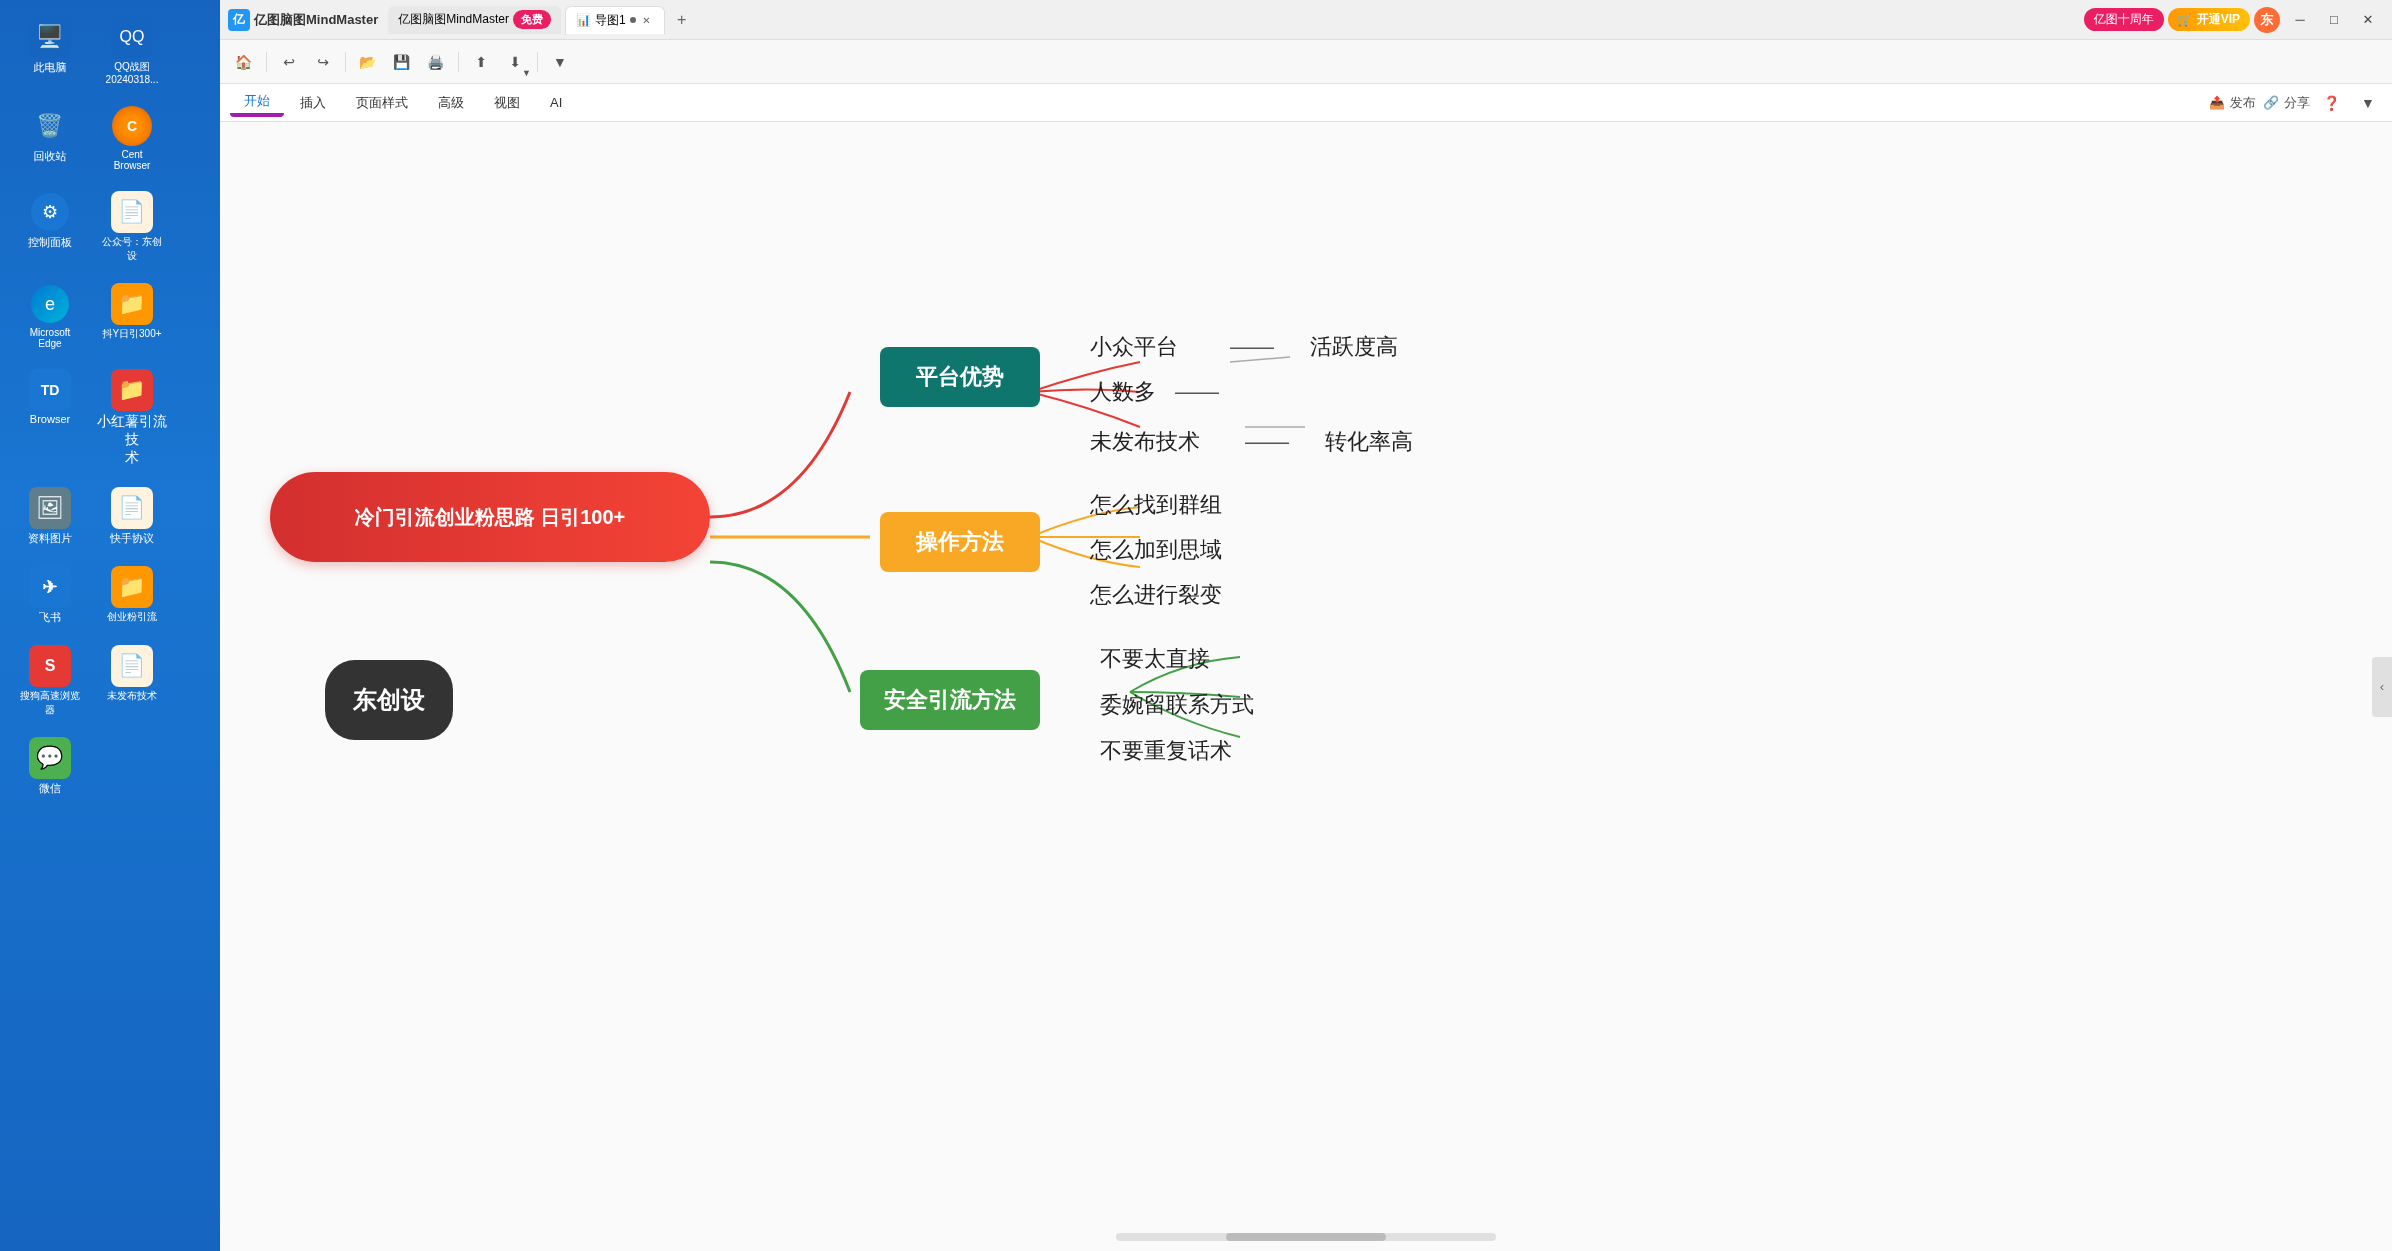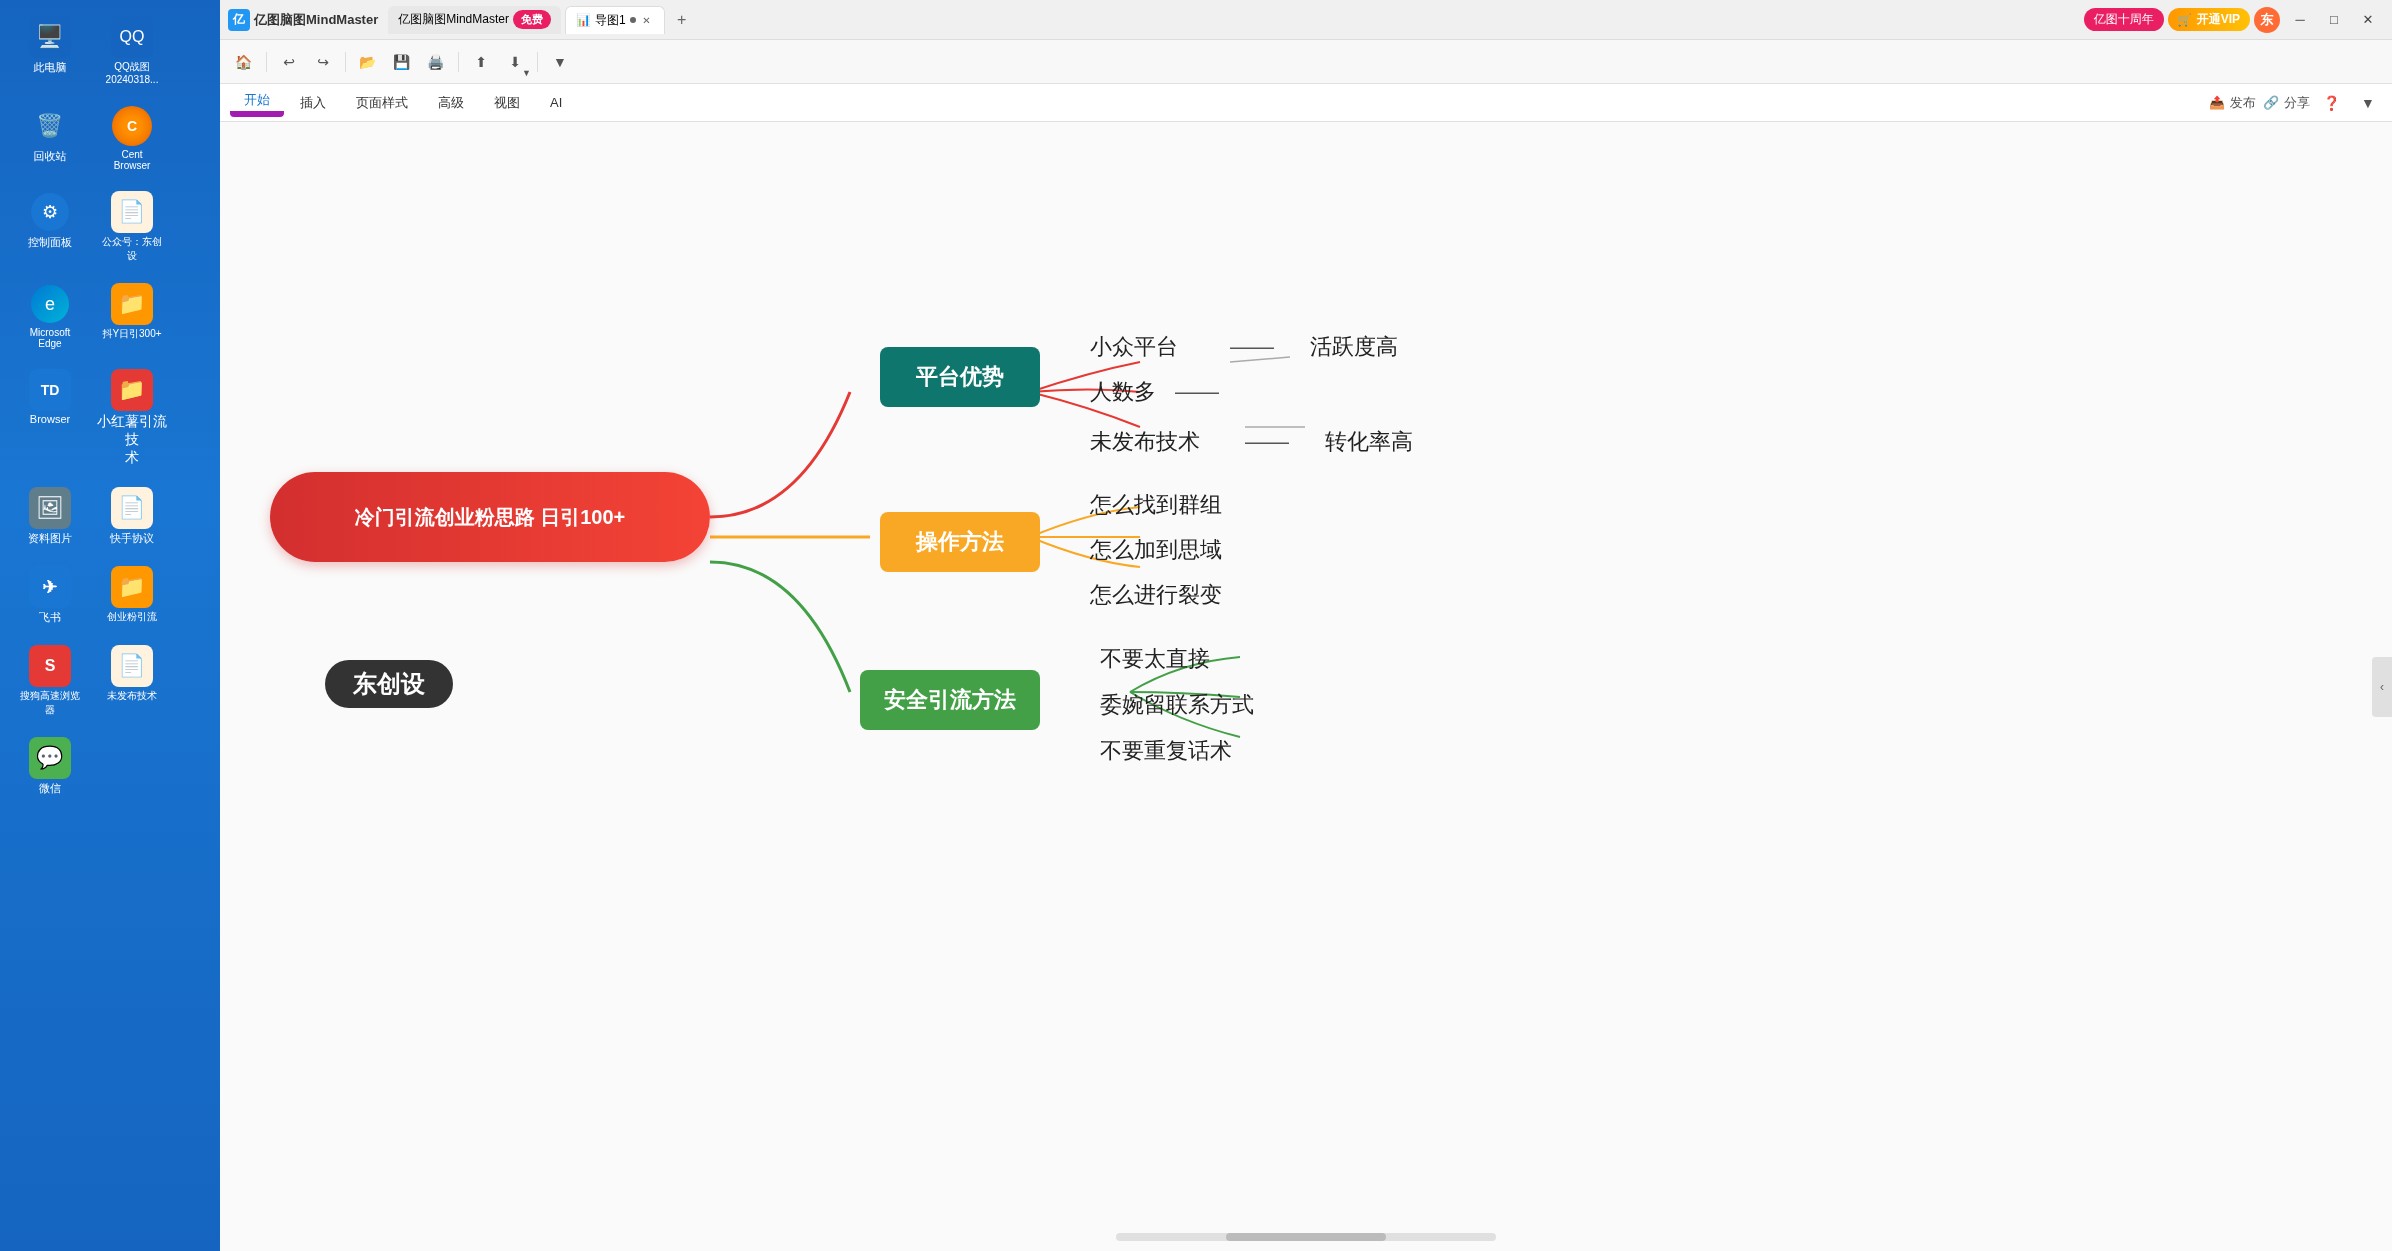--- a/index.html
+++ b/index.html
@@ -231,21 +231,21 @@
       padding: 4px 14px;
       font-size: 13px;
       color: #333;
       cursor: pointer;
       border-radius: 4px;
       height: 28px;
       display: flex;
       align-items: center;
     }
     .menu-item.active {
-      border-bottom: 6px solid #a21caf;
+      border-bottom: 4px solid #a21caf;
       color: #1976d2;
       font-weight: 500;
     }
 
     .menu-spacer { flex: 1; }
 
     .menu-right {
       display: flex;
       align-items: center;
       gap: 8px;
@@ -337,21 +337,21 @@
       pointer-events: none;
     }
 
     
     .watermark-node {
       position: absolute;
       background: #333;
       color: white;
       font-size: 24px;
       font-weight: bold;
-      padding: 8px 28px;
+      padding: 24px 28px;
       border-radius: 30px;
     }
 
     
     .scrollbar-container {
       position: absolute;
       bottom: 10px;
       left: 50%;
       transform: translateX(-50%);
       width: 380px;

